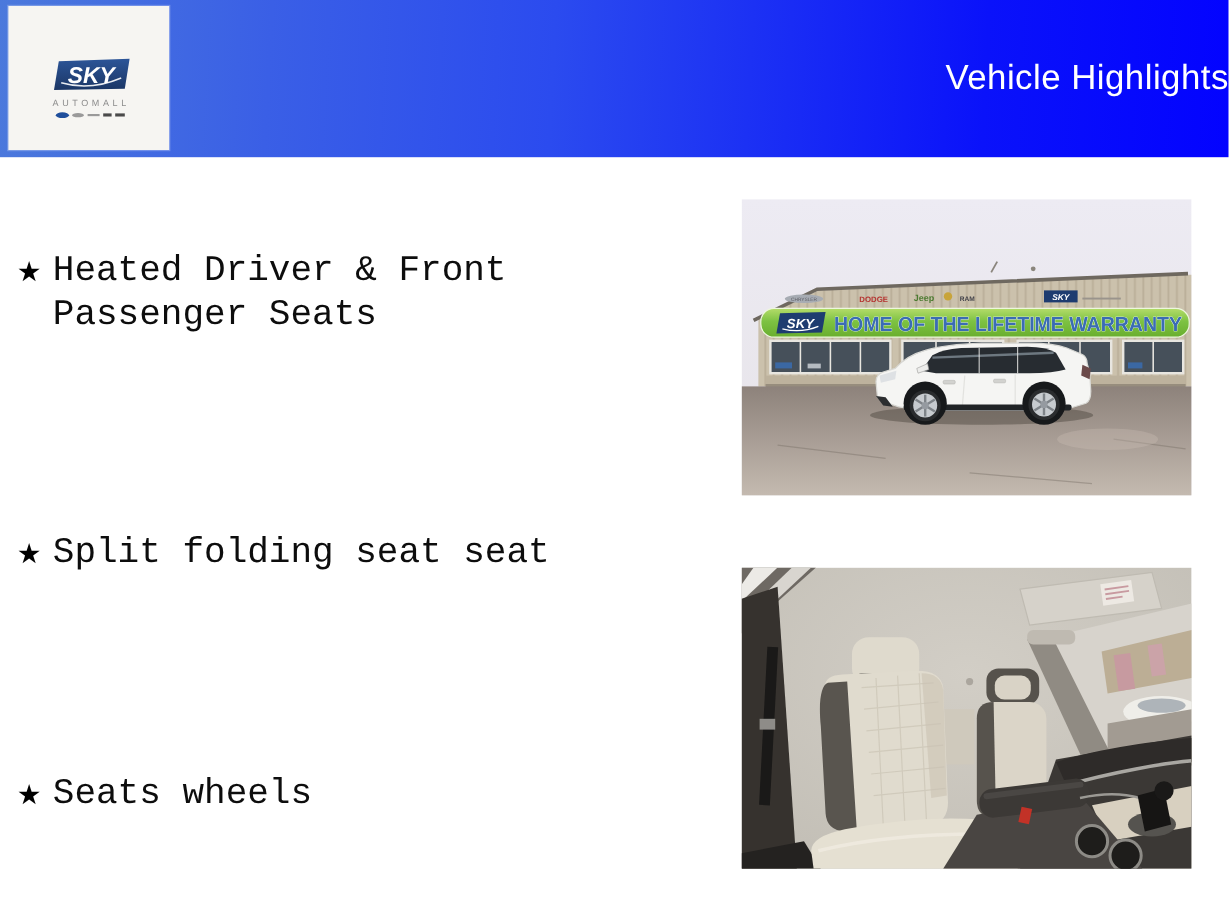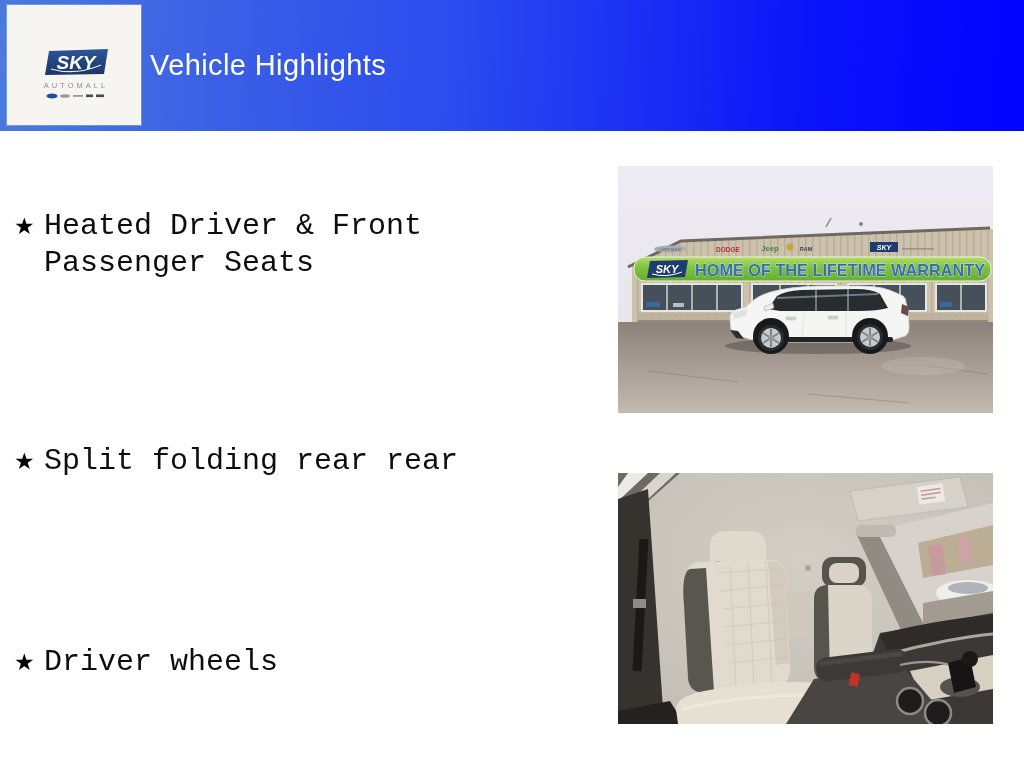--- a/index.html
+++ b/index.html
@@ -7,21 +7,21 @@
     position:relative;width:1024px;height:768px;background:#ffffff;
     font-family:"Liberation Sans",sans-serif;overflow:hidden;
   }
   
   .header{
     position:absolute;left:0;top:0;width:1024px;height:131px;
     background:linear-gradient(93deg,#4B79DC 0%,#3A5FE6 22%,#2B4BEF 45%,#0A12FA 80%,#0303FF 100%);
     display:flex;align-items:center;
   }
   .header-title{
-    width:100%;text-align:left;padding-left:150px;box-sizing:border-box;
+    width:100%;text-align:right;padding-left:150px;box-sizing:border-box;
     color:#ffffff;font-size:29px;font-weight:500;letter-spacing:.4px;
   }
   .logo-box{
     position:absolute;left:7px;top:5px;width:134px;height:120px;
     background:#F6F5F2;box-shadow:0 0 0 1px rgba(255,255,255,.25);
   }
   
   .bullet{
     position:absolute;left:14px;display:flex;align-items:flex-start;
     color:#0d0d0d;font-size:30px;line-height:37px;
@@ -68,25 +68,25 @@
       </svg>
     </div>
   </div>
 
   <div class="bullet b1">
     <span class="star">★</span>
     <span class="txt">Heated Driver &amp; Front Passenger Seats</span>
   </div>
   <div class="bullet b2">
     <span class="star">★</span>
-    <span class="txt">Split folding rear rear</span>
+    <span class="txt">Split folding seat seat</span>
   </div>
   <div class="bullet b3">
     <span class="star">★</span>
-    <span class="txt">Driver wheels</span>
+    <span class="txt">Seats wheels</span>
   </div>
 
   <svg class="photo photo-exterior" width="375" height="247" viewBox="0 0 375 247">
     <defs>
       <linearGradient id="skyG" x1="0" y1="0" x2="0" y2="1">
         <stop offset="0" stop-color="#EDEBF3"></stop>
           <stop offset="1" stop-color="#E6E3E8"></stop>
       </linearGradient>
       <linearGradient id="asphaltG" x1="0" y1="0" x2="0" y2="1">
         <stop offset="0" stop-color="#8D827B"></stop>

